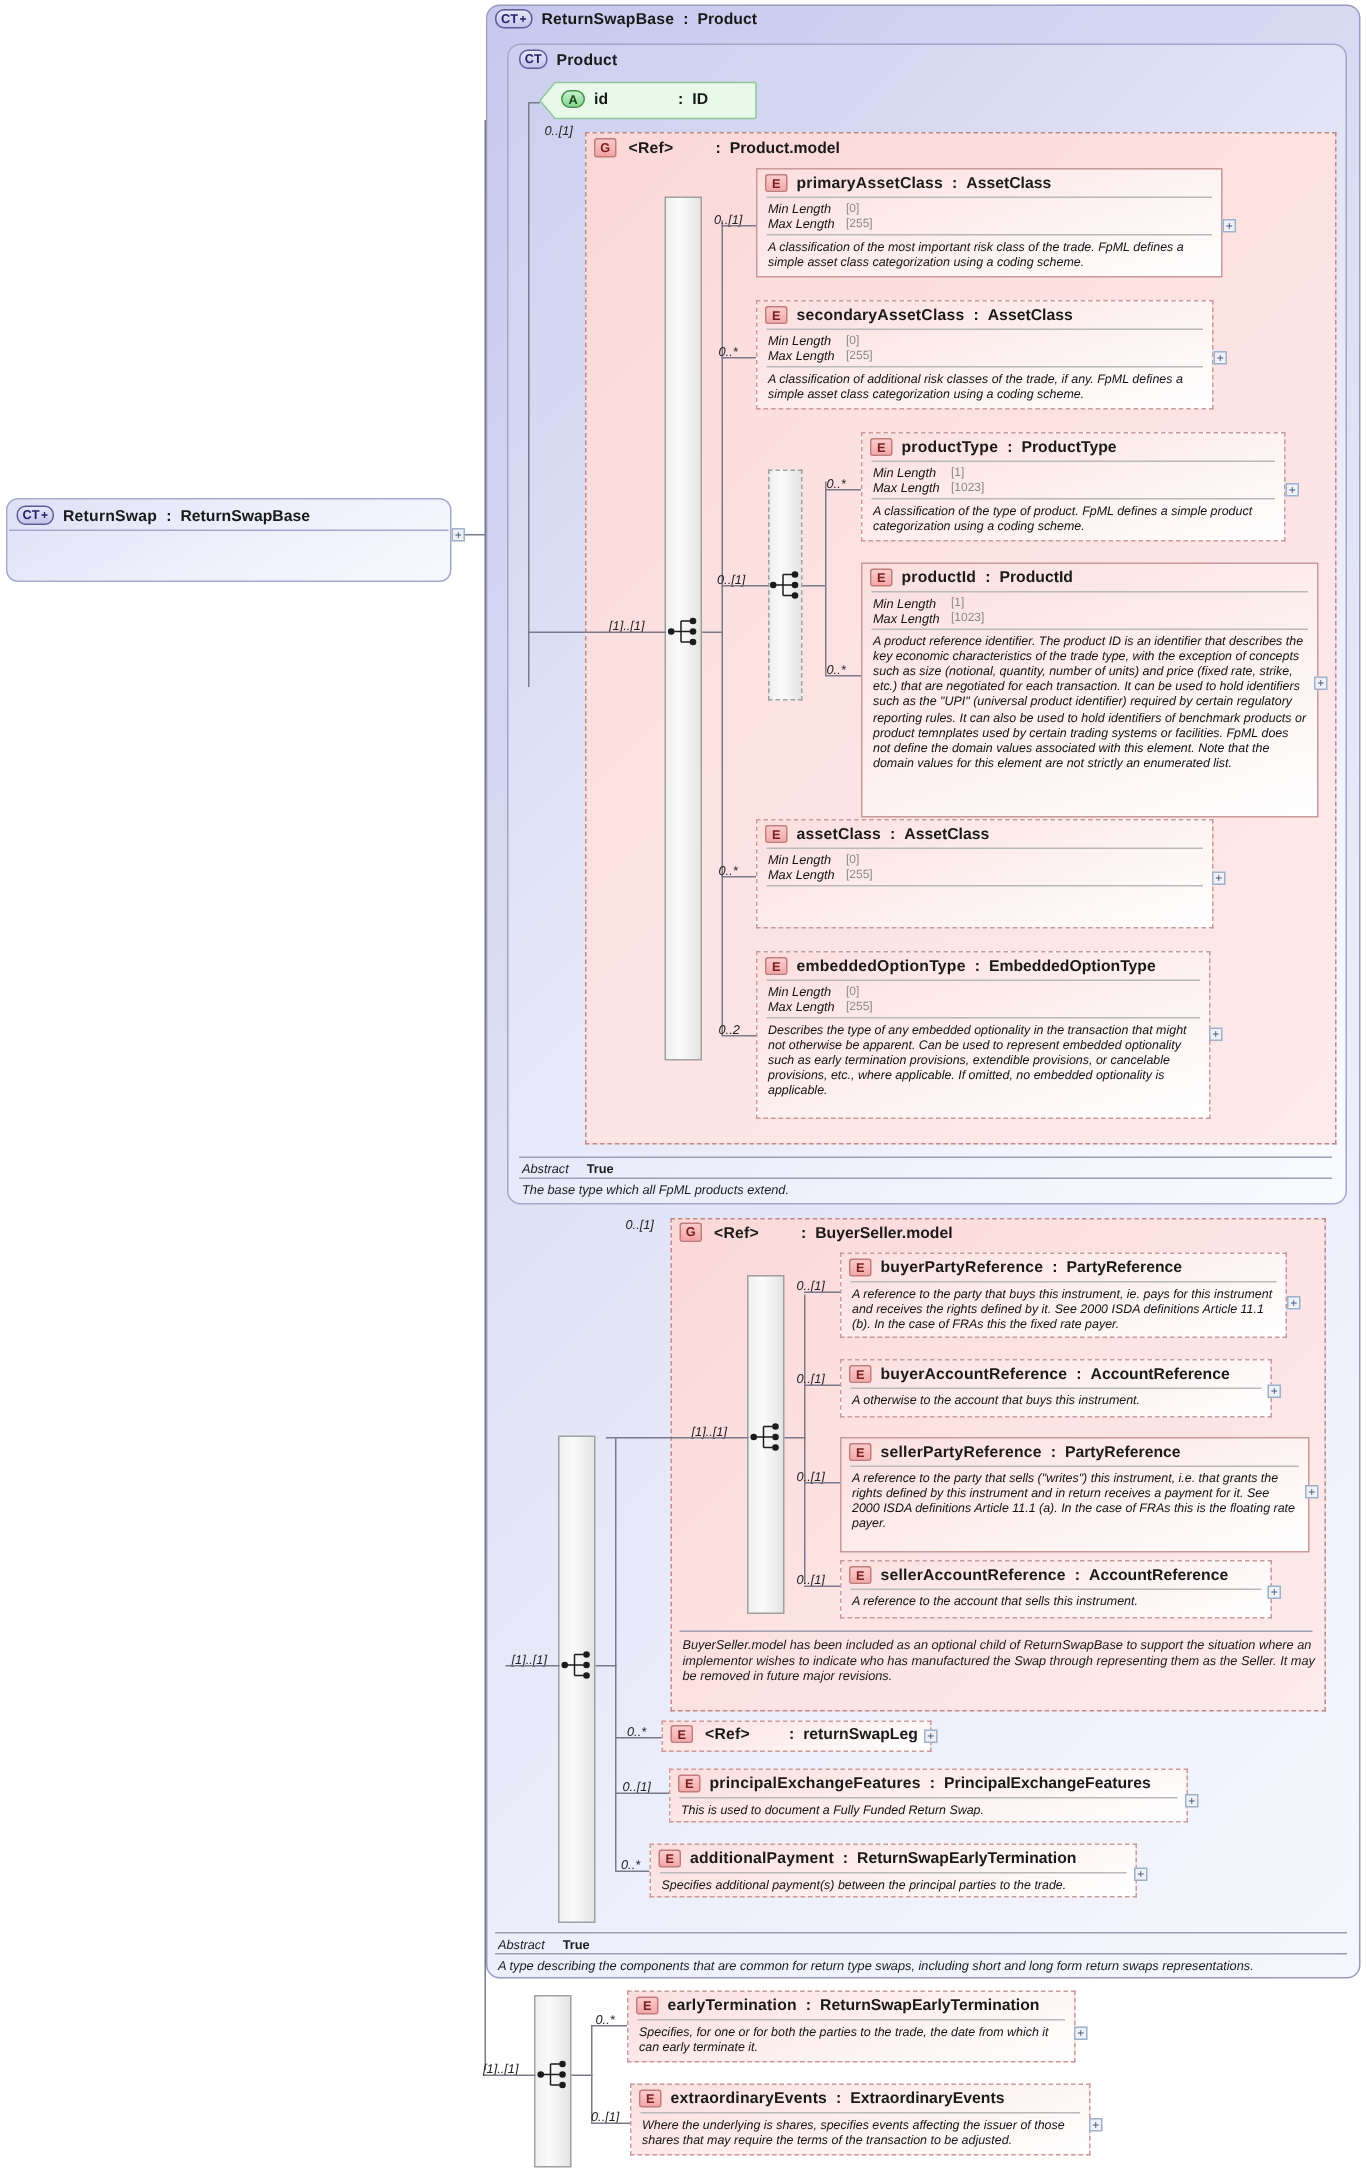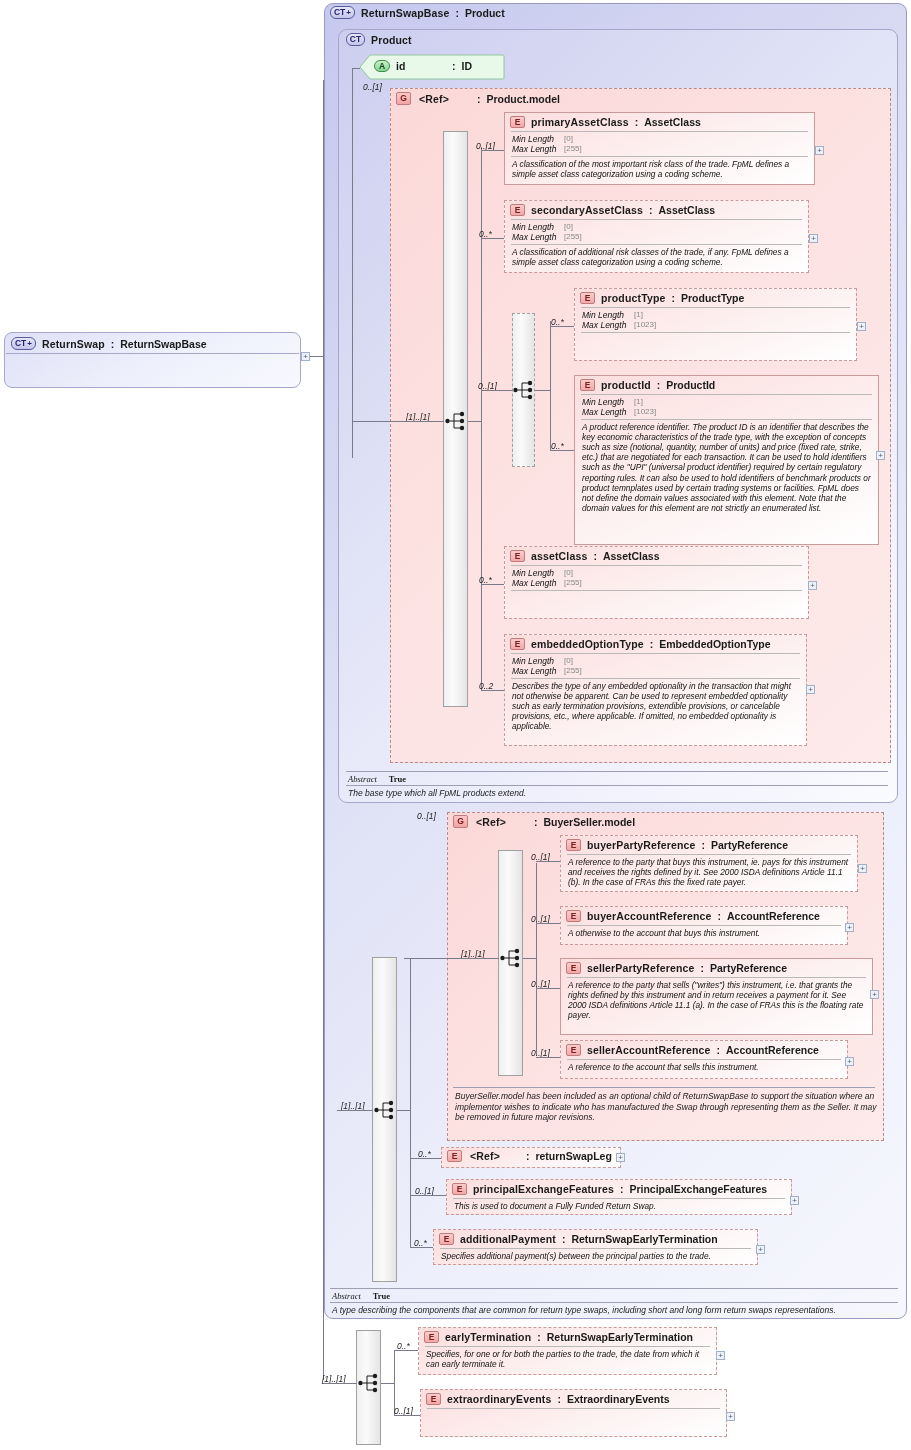--- a/index.html
+++ b/index.html
@@ -64,21 +64,21 @@
   
   .card{font-style:italic;font-size:8.5px;color:#222;white-space:nowrap;}
 
   
   .ln{background:#7a7a8a;}
   .lnv{width:1px;}
   .lnh{height:1px;}
 
   
   .ftr-rule{height:1px;background:#9e9eb4;}
-  .ftr{display:flex;gap:12px;align-items:baseline;padding:1px 0 1px 2px;font-family:Liberation Serif, serif;}
+  .ftr{display:flex;gap:12px;align-items:baseline;padding:1px 0 1px 2px;}
   .ftr .k{font-style:italic;font-size:8.5px;}
   .ftr .v{font-weight:bold;font-size:8.5px;}
   .ftr-doc{font-style:italic;font-size:8.5px;padding:2px 0 0 2px;}
 
   
   .rootbox{border:1px solid #a7a7cd;border-radius:8px;
            background:linear-gradient(150deg,#dfe0f6 0%,#eceefb 45%,#f8f9fe 100%);}
   .rootbox .rb-h{padding:4px 8px 3px 6px;}
   .rootbox .rb-doc{font-style:italic;font-size:8.5px;line-height:1.25;
                    padding:3px 8px 4px 6px;}
@@ -258,20 +258,21 @@
     <div class="row">
         <span class="fl">Min Length</span>
         <span class="fv">[1]</span>
       </div>
     <div class="row">
         <span class="fl">Max Length</span>
         <span class="fv">[1023]</span>
       </div>
   </div>
   <div class="rule"></div>
+  <div class="doc">A classification of the type of product. FpML defines a simple product categorization using a coding scheme.</div>
 </div>
 <div class="abs card" style="left:551px;top:317px;">0..*</div>
 <div class="abs ln lnh" style="left:550px;top:326px;width:24px;"></div>
 <div class="abs plusbox" style="left:857px;top:322px;">
     <span>+</span>
   </div>
 
 <div class="abs el el-solid" style="left:574px;top:375px;width:305px;height:170px;">
   <div class="el-h hdr">
     <span class="b b-e">
@@ -584,18 +585,19 @@
 <div class="abs el" style="left:420px;top:1389px;width:307px;height:48px;">
   <div class="el-h hdr">
     <span class="b b-e">
         <span>E</span>
       </span>
     <span class="nm">extraordinaryEvents</span>
     <span class="sep">:</span>
     <span class="ty">ExtraordinaryEvents</span>
   </div>
   <div class="rule"></div>
+  <div class="doc">Where the underlying is shares, specifies events affecting the issuer of those shares that may require the terms of the transaction to be adjusted.</div>
 </div>
 <div class="abs card" style="left:394px;top:1406px;">0..[1]</div>
 <div class="abs ln lnh" style="left:394px;top:1415px;width:26px;"></div>
 <div class="abs plusbox" style="left:726px;top:1412px;">
     <span>+</span>
   </div>
 
 </body></html>

